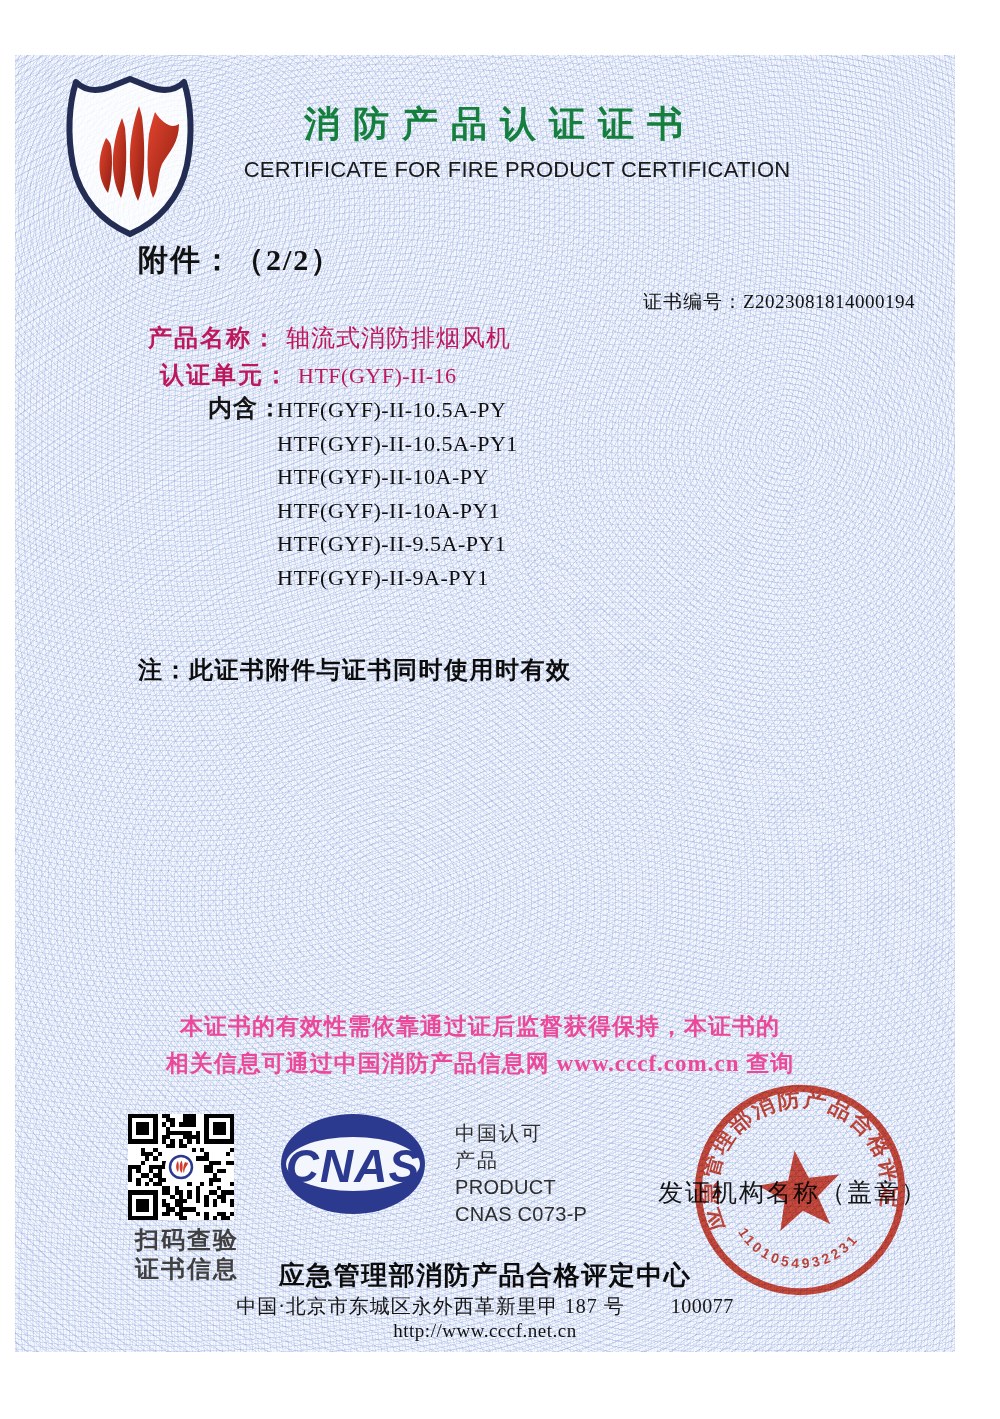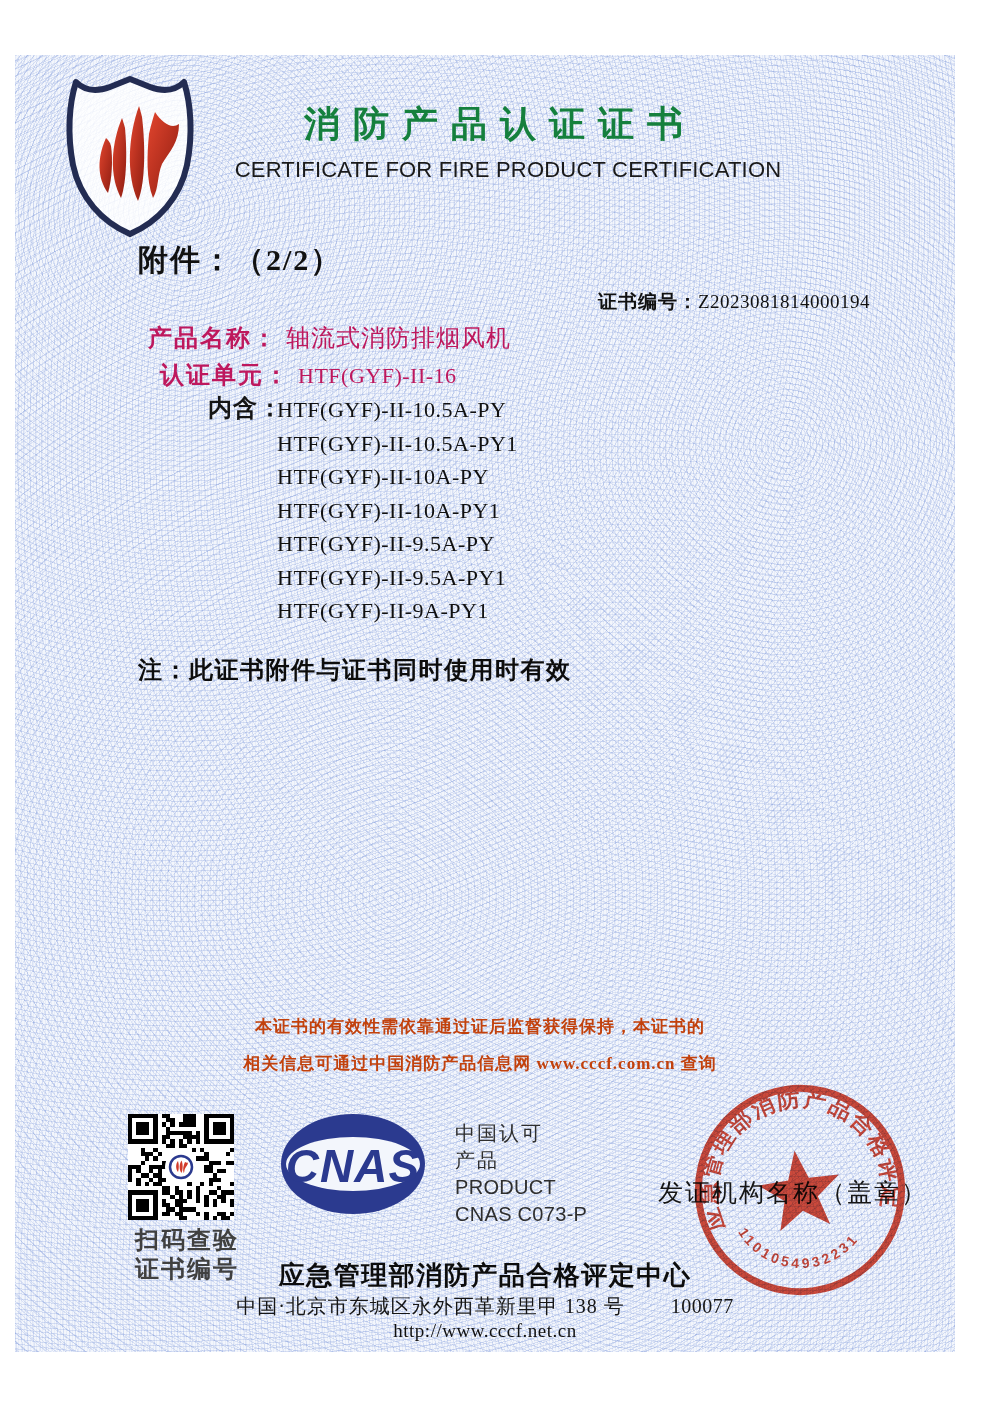--- a/index.html
+++ b/index.html
@@ -23,45 +23,45 @@
   .hei{font-family:"Liberation Sans","DejaVu Sans",sans-serif;}
   .mono-serif{font-family:"Liberation Serif","DejaVu Serif",serif;letter-spacing:.5px;}
 
   
   .logo{position:absolute;left:60px;top:72px;width:140px;height:168px;}
   .title{
     position:absolute;left:240px;top:100px;width:520px;text-align:center;
     font-size:36px;font-weight:600;letter-spacing:13px;color:#15803d;
   }
   .subtitle{
-    position:absolute;left:198px;top:157px;width:620px;text-align:center;
+    position:absolute;left:207px;top:157px;width:620px;text-align:center;
     font-size:22px;font-weight:400;letter-spacing:.2px;color:#1a1a1a;
   }
 
   
   .attach{position:absolute;left:138px;top:240px;font-size:30px;font-weight:700;letter-spacing:2px;color:#111;}
   .certno{position:absolute;left:598px;top:289px;font-size:19px;color:#111;}
-  .certno .lbl{font-weight:700;letter-spacing:1px;}
+  .certno .lbl{font-weight:400;letter-spacing:1px;margin-left:45px;}
   .certno .val{letter-spacing:.5px;}
 
   
   .field{position:absolute;display:flex;align-items:baseline;color:#be185d;justify-content:space-between;}
   .field .lbl{font-size:24px;font-weight:700;letter-spacing:2px;}
   .field .val-cn{font-size:24px;font-weight:400;letter-spacing:1px;margin-left:8px;}
   .field .val-en{font-size:22px;font-weight:400;margin-left:8px;letter-spacing:.5px;}
   .row-product{left:148px;top:322px;}
   .row-unit{left:160px;top:359px;}
   .includes-label{position:absolute;left:208px;top:392px;font-size:24px;font-weight:700;letter-spacing:1px;}
   .includes{position:absolute;left:277px;top:393px;}
   .includes div{font-size:22px;letter-spacing:.5px;height:33.5px;line-height:33.5px;color:#101010;}
   .note{position:absolute;left:138px;top:654px;font-size:24px;font-weight:700;letter-spacing:1.5px;color:#0d0d0d;}
 
   
   .validity{position:absolute;left:40px;top:1008px;width:880px;text-align:center;
-    font-size:17px;font-weight:700;letter-spacing:1px;color:#c2410c;line-height:37px;}
+    font-size:23px;font-weight:700;letter-spacing:1px;color:#ec4899;line-height:37px;}
 
   
   .qr{position:absolute;left:128px;top:1114px;width:106px;height:106px;}
   .qr svg{display:block;}
   .qr-logo{
     position:absolute;left:37px;top:37px;width:32px;height:32px;border-radius:50%;
     background:#fff;display:flex;align-items:center;justify-content:center;
   }
   .qr-caption{position:absolute;left:135px;top:1226px;font-size:24px;font-weight:700;
     color:#404040;letter-spacing:2px;line-height:29px;}
@@ -121,21 +121,20 @@
   <span class="lbl">认证单元：</span>
   <span class="val-en mono-serif">HTF(GYF)-II-16</span>
 </div>
 <div class="includes-label kai">内含：</div>
 <div class="includes mono-serif">
 
 <div>HTF(GYF)-II-10.5A-PY</div>
     <div>HTF(GYF)-II-10.5A-PY1</div>
     <div>HTF(GYF)-II-10A-PY</div>
     <div>HTF(GYF)-II-10A-PY1</div>
-    <div>HTF(GYF)-II-9.5A-PY</div>
     <div>HTF(GYF)-II-9.5A-PY1</div>
     <div>HTF(GYF)-II-9A-PY1</div>
   </div>
 <div class="note kai">注：此证书附件与证书同时使用时有效</div>
 
 <div class="validity kai">
   <div>本证书的有效性需依靠通过证后监督获得保持，本证书的</div>
   <div>相关信息可通过中国消防产品信息网 www.cccf.com.cn 查询</div>
 </div>
 
@@ -317,21 +316,21 @@
     <svg width="26" height="26" viewBox="0 0 26 26">
       <circle cx="13" cy="13" r="11" fill="#ffffff" stroke="#2b3a8f" stroke-width="2.5"></circle>
       <path d="M10,7 C7.5,10 7.5,15 10,18 C11,15 11,10 10,7 Z" fill="#d23b2a"></path>
       <path d="M13.5,6.5 C11,10 11,16 13.5,19 C15,15.5 15,9.5 13.5,6.5 Z" fill="#d23b2a"></path>
       <path d="M17,8 C18.5,9 19.5,9 20,8.2 C20,11 18,12.5 16.8,15 C16.2,16.8 16.6,18 15.6,19 C14.5,15.5 15.5,11 17,8 Z" fill="#d23b2a"></path>
     </svg>
   </div>
 </div>
 <div class="qr-caption kai">
   <div>扫码查验</div>
-  <div>证书编号</div>
+  <div>证书信息</div>
 </div>
 
 <div class="cnas-logo">
   <svg width="150" height="108" viewBox="0 0 150 108">
     <ellipse cx="75" cy="54" rx="72" ry="50" fill="#2b3a8f"></ellipse>
     <ellipse cx="75" cy="54" rx="67" ry="27" fill="#f3f6fc"></ellipse>
     <text x="75" y="72" text-anchor="middle" font-family="Liberation Sans, sans-serif" font-size="46" font-weight="bold" font-style="italic" fill="#2b3a8f" letter-spacing="1">CNAS</text>
   </svg>
 </div>
 <div class="cnas-text">
@@ -354,15 +353,15 @@
     </text>
     <polygon fill="#d23b2a" points="100,63 109.7,89.7 138,90.6 115.7,108.1 123.5,135.4 100,119.5 76.5,135.4 84.3,108.1 62,90.6 90.3,89.7"></polygon>
     <text font-family="Liberation Sans, sans-serif" font-size="13" font-weight="bold" fill="#d23b2a" letter-spacing="3.2">
       <textPath href="#sealBottom" startOffset="6">1101054932231</textPath>
     </text>
   </svg>
 </div>
 
 <div class="footer-name kai">应急管理部消防产品合格评定中心</div>
 <div class="footer-addr kai">
-  <span>中国·北京市东城区永外西革新里甲 138 号</span><span class="post">100077</span>
+  <span>中国·北京市东城区永外西革新里甲 187 号</span><span class="post">100077</span>
 </div>
 <div class="footer-url kai">http://www.cccf.net.cn</div>
 
 </body></html>

